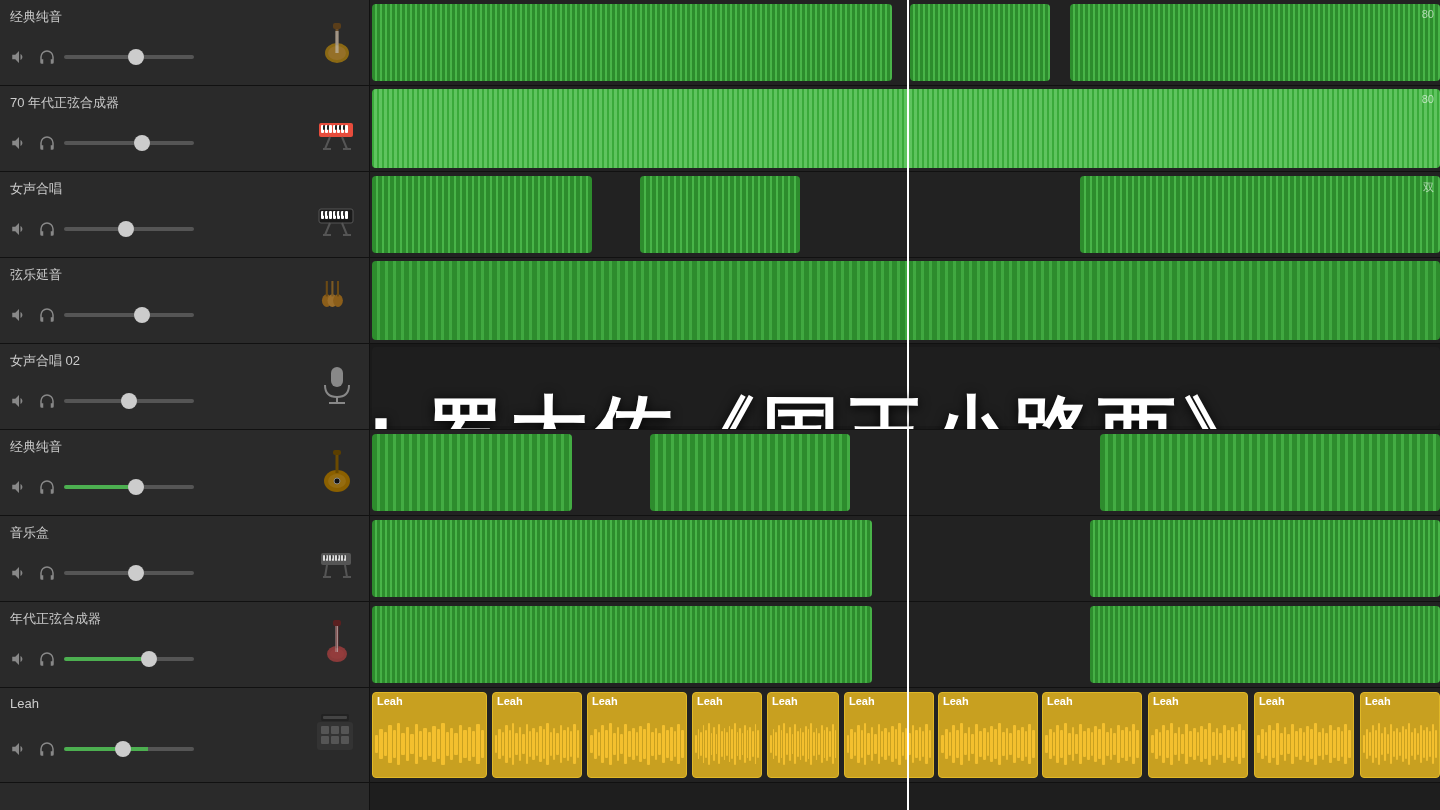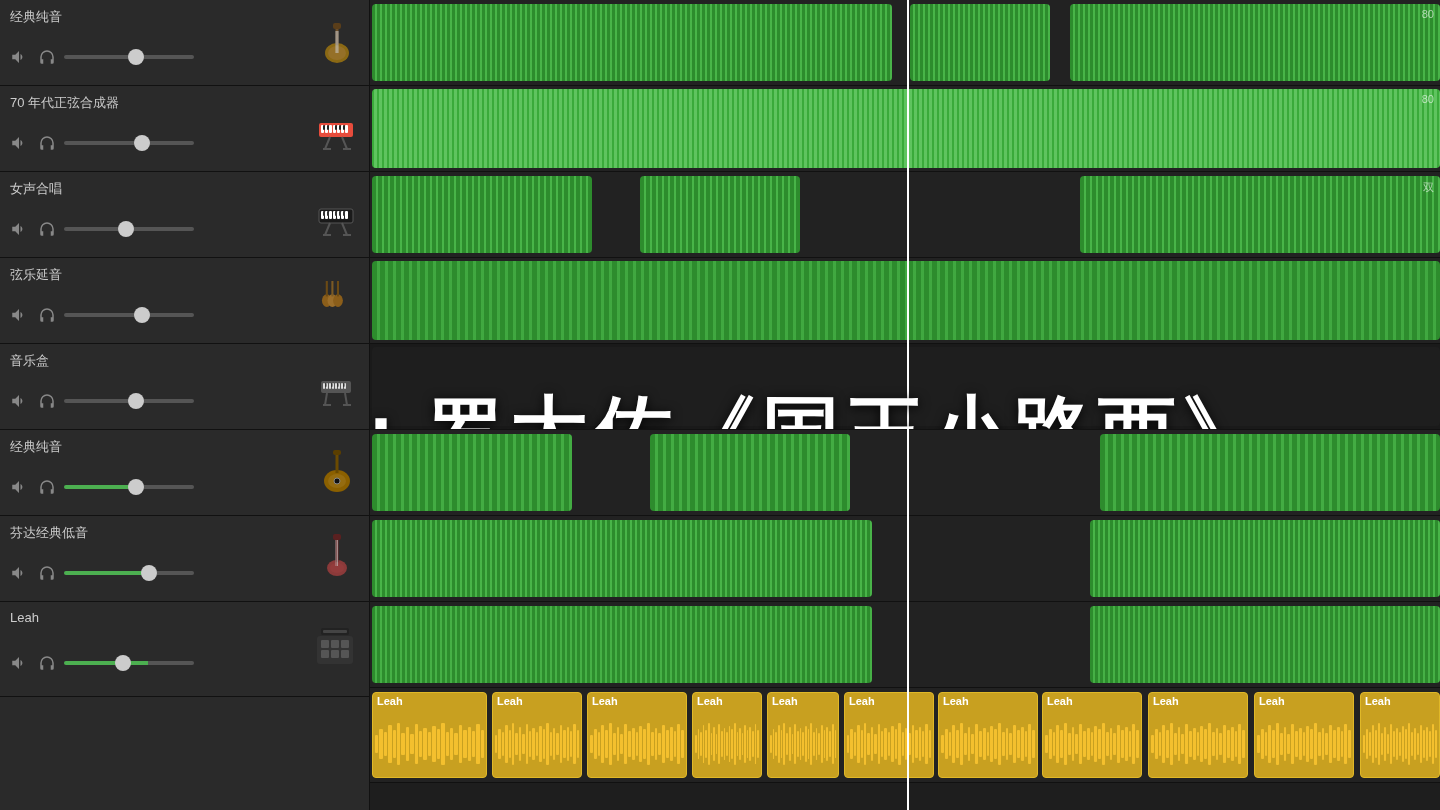--- a/index.html
+++ b/index.html
@@ -330,20 +330,79 @@
           <rect x="12.5" y="10" width="3" height="22" fill="#6B4A14"></rect>
           <ellipse cx="22" cy="38" rx="7" ry="9" fill="#9B6E2A"></ellipse>
           <rect x="20.5" y="10" width="3" height="22" fill="#7B5A24"></rect>
           <ellipse cx="30" cy="38" rx="7" ry="9" fill="#8B5E1A"></ellipse>
           <rect x="28.5" y="10" width="3" height="22" fill="#6B4A14"></rect>
         </g>
       </svg>
     </div>
   </div>
 
+  <div class="track-header">
+    <span class="track-name">女声合唱 02</span>
+    <div class="track-controls">
+      <div class="mute-btn">
+        <svg viewBox="0 0 24 24" fill="#888" width="18" height="18">
+            <path d="M3 9v6h4l5 5V4L7 9H3zm13.5 3c0-1.77-1.02-3.29-2.5-4.03v8.05c1.48-.73 2.5-2.25 2.5-4.02z"></path>
+          </svg>
+      </div>
+      <div class="headphone-btn">
+        <svg viewBox="0 0 24 24" fill="#888" width="18" height="18">
+            <path d="M12 3a9 9 0 0 0-9 9v7a2 2 0 0 0 2 2h2v-6H5v-3a7 7 0 0 1 14 0v3h-2v6h2a2 2 0 0 0 2-2v-7a9 9 0 0 0-9-9z"></path>
+          </svg>
+      </div>
+      <div class="volume-slider-container">
+        <div class="slider-track">
+          <div class="slider-thumb" style="left: 50%;"></div>
+        </div>
+      </div>
+    </div>
+    <div class="track-icon">
+      <svg width="40" height="50" viewBox="0 0 40 50">
+        <rect x="14" y="8" width="12" height="20" rx="6" fill="#888"></rect>
+        <path d="M8 26 Q8 38 20 38 Q32 38 32 26" stroke="#888" stroke-width="2" fill="none"></path>
+        <line x1="20" y1="38" x2="20" y2="44" stroke="#888" stroke-width="2"></line>
+        <line x1="12" y1="44" x2="28" y2="44" stroke="#888" stroke-width="2"></line>
+      </svg>
+    </div>
+  </div>
+
+  <div class="track-header">
+    <span class="track-name">经典纯音</span>
+    <div class="track-controls">
+      <div class="mute-btn">
+        <svg viewBox="0 0 24 24" fill="#888" width="18" height="18">
+            <path d="M3 9v6h4l5 5V4L7 9H3zm13.5 3c0-1.77-1.02-3.29-2.5-4.03v8.05c1.48-.73 2.5-2.25 2.5-4.02z"></path>
+          </svg>
+      </div>
+      <div class="headphone-btn">
+        <svg viewBox="0 0 24 24" fill="#888" width="18" height="18">
+            <path d="M12 3a9 9 0 0 0-9 9v7a2 2 0 0 0 2 2h2v-6H5v-3a7 7 0 0 1 14 0v3h-2v6h2a2 2 0 0 0 2-2v-7a9 9 0 0 0-9-9z"></path>
+          </svg>
+      </div>
+      <div class="volume-slider-container">
+        <div class="slider-track green">
+          <div class="slider-thumb" style="left: 55%;"></div>
+        </div>
+      </div>
+    </div>
+    <div class="track-icon">
+      <svg width="40" height="50" viewBox="0 0 40 50">
+
+        <ellipse cx="20" cy="36" rx="13" ry="11" fill="#8B6000"></ellipse>
+        <ellipse cx="20" cy="36" rx="9" ry="7" fill="#A07820" opacity="0.5"></ellipse>
+        <ellipse cx="20" cy="36" rx="3" ry="3" fill="#111" stroke="#888" stroke-width="1"></ellipse>
+        <rect x="18.5" y="6" width="3" height="22" fill="#6B4A00"></rect>
+        <rect x="16" y="5" width="8" height="5" fill="#5A3E00" rx="2"></rect>
+      </svg>
+    </div>
+  </div>
 
   <div class="track-header">
     <span class="track-name">音乐盒</span>
     <div class="track-controls">
       <div class="mute-btn">
         <svg viewBox="0 0 24 24" fill="#888" width="18" height="18">
             <path d="M3 9v6h4l5 5V4L7 9H3zm13.5 3c0-1.77-1.02-3.29-2.5-4.03v8.05c1.48-.73 2.5-2.25 2.5-4.02z"></path>
           </svg>
       </div>
       <div class="headphone-btn">
@@ -375,52 +434,21 @@
 
         <line x1="12" y1="34" x2="10" y2="46" stroke="#555" stroke-width="2"></line>
         <line x1="30" y1="34" x2="32" y2="46" stroke="#555" stroke-width="2"></line>
         <line x1="8" y1="46" x2="16" y2="46" stroke="#555" stroke-width="2"></line>
         <line x1="28" y1="46" x2="36" y2="46" stroke="#555" stroke-width="2"></line>
       </svg>
     </div>
   </div>
 
   <div class="track-header">
-    <span class="track-name">经典纯音</span>
-    <div class="track-controls">
-      <div class="mute-btn">
-        <svg viewBox="0 0 24 24" fill="#888" width="18" height="18">
-            <path d="M3 9v6h4l5 5V4L7 9H3zm13.5 3c0-1.77-1.02-3.29-2.5-4.03v8.05c1.48-.73 2.5-2.25 2.5-4.02z"></path>
-          </svg>
-      </div>
-      <div class="headphone-btn">
-        <svg viewBox="0 0 24 24" fill="#888" width="18" height="18">
-            <path d="M12 3a9 9 0 0 0-9 9v7a2 2 0 0 0 2 2h2v-6H5v-3a7 7 0 0 1 14 0v3h-2v6h2a2 2 0 0 0 2-2v-7a9 9 0 0 0-9-9z"></path>
-          </svg>
-      </div>
-      <div class="volume-slider-container">
-        <div class="slider-track green">
-          <div class="slider-thumb" style="left: 55%;"></div>
-        </div>
-      </div>
-    </div>
-    <div class="track-icon">
-      <svg width="40" height="50" viewBox="0 0 40 50">
-
-        <ellipse cx="20" cy="36" rx="13" ry="11" fill="#8B6000"></ellipse>
-        <ellipse cx="20" cy="36" rx="9" ry="7" fill="#A07820" opacity="0.5"></ellipse>
-        <ellipse cx="20" cy="36" rx="3" ry="3" fill="#111" stroke="#888" stroke-width="1"></ellipse>
-        <rect x="18.5" y="6" width="3" height="22" fill="#6B4A00"></rect>
-        <rect x="16" y="5" width="8" height="5" fill="#5A3E00" rx="2"></rect>
-      </svg>
-    </div>
-  </div>
-
-  <div class="track-header">
-    <span class="track-name">芬达经典低音</span>
+    <span class="track-name">年代正弦合成器</span>
     <div class="track-controls">
       <div class="mute-btn">
         <svg viewBox="0 0 24 24" fill="#888" width="18" height="18">
             <path d="M3 9v6h4l5 5V4L7 9H3zm13.5 3c0-1.77-1.02-3.29-2.5-4.03v8.05c1.48-.73 2.5-2.25 2.5-4.02z"></path>
           </svg>
       </div>
       <div class="headphone-btn">
         <svg viewBox="0 0 24 24" fill="#888" width="18" height="18">
             <path d="M12 3a9 9 0 0 0-9 9v7a2 2 0 0 0 2 2h2v-6H5v-3a7 7 0 0 1 14 0v3h-2v6h2a2 2 0 0 0 2-2v-7a9 9 0 0 0-9-9z"></path>
           </svg>

